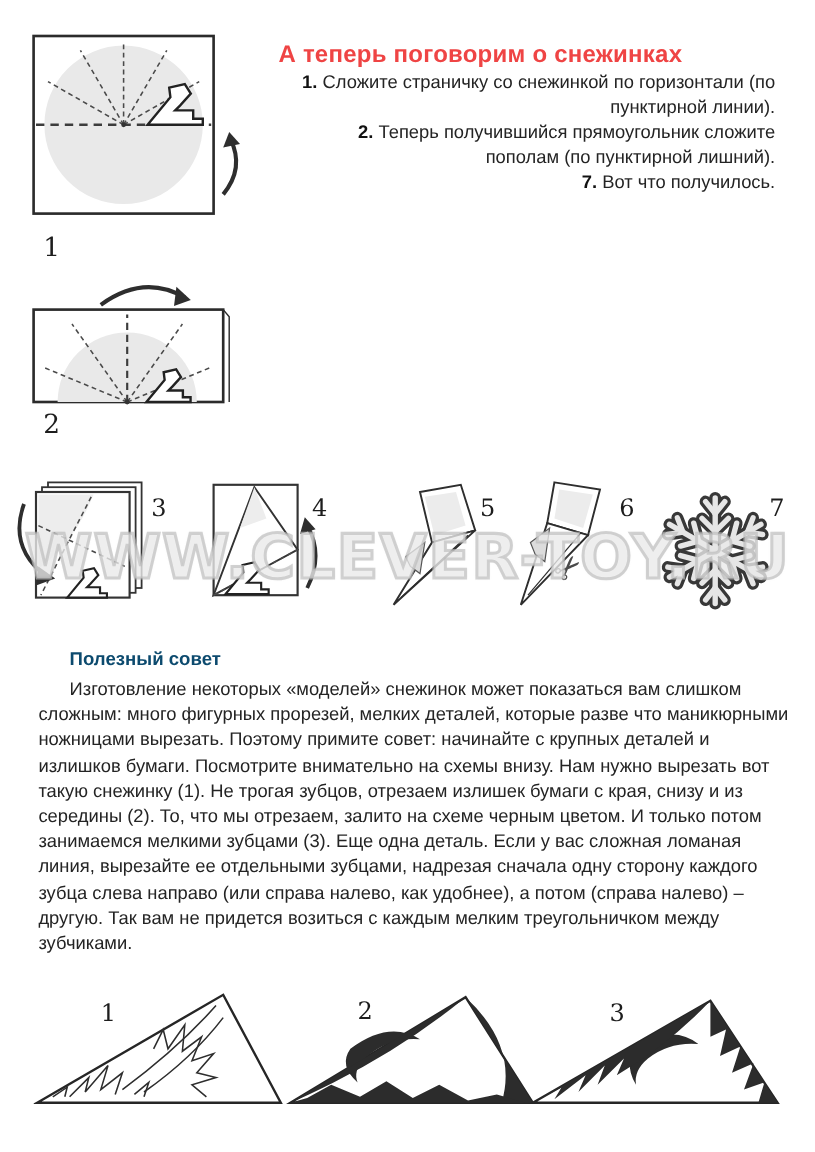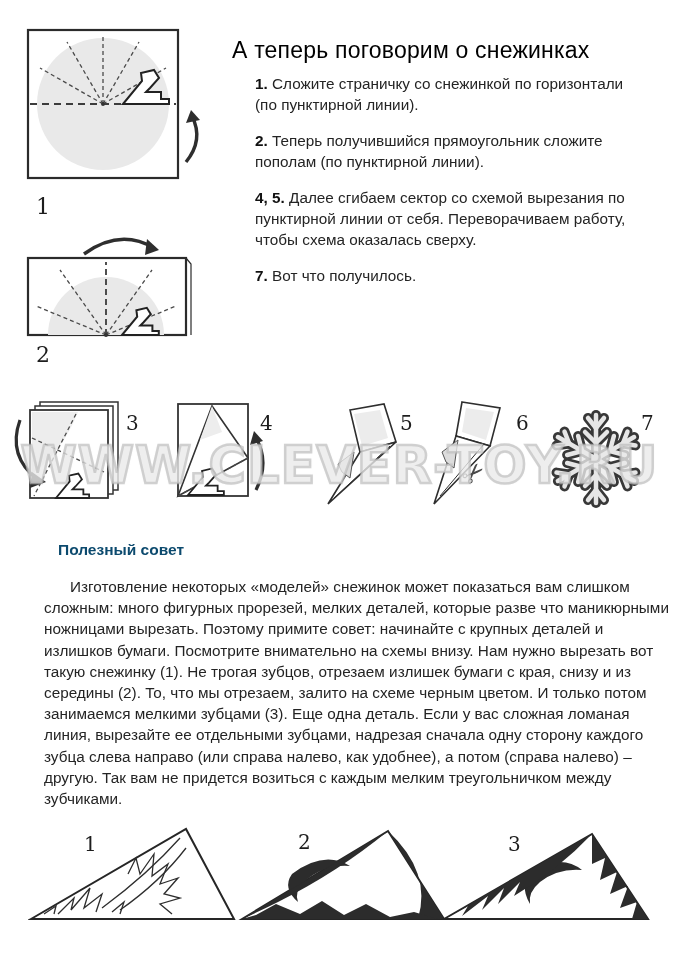--- a/index.html
+++ b/index.html
@@ -1,28 +1,28 @@
 <!DOCTYPE html>
 <html><head>
 <meta charset="utf-8">
 <style>
   html,body{margin:0;padding:0;background:#ffffff;}
   .page{position:relative;width:679px;height:960px;background:#fff;overflow:hidden;
         font-family:"Liberation Sans",sans-serif;color:#242424;}
   .fig{position:absolute;z-index:1;}
-  .page-title{position:absolute;left:232px;top:22px;font-size:23px;font-weight:normal;
-        color:#000000;z-index:2;letter-spacing:.2px;}
+  .page-title{position:absolute;left:232px;top:22px;font-size:20px;font-weight:bold;
+        color:#ef4444;z-index:2;letter-spacing:.2px;}
   .instructions{position:absolute;left:240px;top:58px;width:406px;font-size:15.3px;
         line-height:21px;z-index:2;}
-  .instr{margin:15px;}
+  .instr{margin:0;text-align:right;}
   .instr b{font-weight:bold;color:#111;}
   .advice-heading{position:absolute;left:58px;top:528px;font-size:15.5px;font-weight:bold;
         color:#0c4a6e;z-index:2;}
   .advice-body{position:absolute;left:28px;top:560px;width:628px;font-size:15.3px;
-        line-height:21.2px;text-indent:26px;z-index:2;margin:16px;}
+        line-height:21.2px;text-indent:26px;z-index:2;margin:4px;}
   .numlab{position:absolute;font-family:"DejaVu Serif",serif;font-size:20px;color:#1d1d1d;z-index:4;}
   .lab1{left:36px;top:194px;font-size:22px;}
   .lab2{left:36px;top:342px;font-size:22px;}
   .lab3{left:126px;top:411px;}
   .lab4{left:260px;top:411px;}
   .lab5{left:400px;top:411px;}
   .lab6{left:516px;top:411px;}
   .lab7{left:641px;top:411px;}
   .labT1{left:84px;top:832px;}
   .labT2{left:298px;top:830px;}
@@ -37,22 +37,21 @@
 <body>
 
 <div class="page">
 
   <div class="watermark">WWW.CLEVER-TOY.RU</div>
 
   <h1 class="page-title">А теперь поговорим о снежинках</h1>
 
   <div class="instructions">
     <p class="instr"><b>1.</b> <span>Сложите страничку со снежинкой по горизонтали (по пунктирной линии).</span></p>
-    <p class="instr"><b>2.</b> <span>Теперь получившийся прямоугольник сложите пополам (по пунктирной линии).</span></p>
-    <p class="instr"><b>4, 5.</b> <span>Далее сгибаем сектор со схемой вырезания по пунктирной линии от себя. Переворачиваем работу, чтобы схема оказалась сверху.</span></p>
+    <p class="instr"><b>2.</b> <span>Теперь получившийся прямоугольник сложите пополам (по пунктирной лишний).</span></p>
     <p class="instr"><b>7.</b> <span>Вот что получилось.</span></p>
   </div>
 
   <div class="fig" style="left:26px;top:28px;">
     <svg width="185" height="160" viewBox="0 0 185 160">
       <rect x="2" y="2" width="150" height="148" fill="#ffffff" stroke="#2b2b2b" stroke-width="2.2"></rect>
       <circle cx="77" cy="76" r="66" fill="#e9e9e9"></circle>
       <g stroke="#3c3c3c" stroke-width="2" stroke-dasharray="7 5">
         <line x1="4" y1="76" x2="150" y2="76"></line>
       </g>

